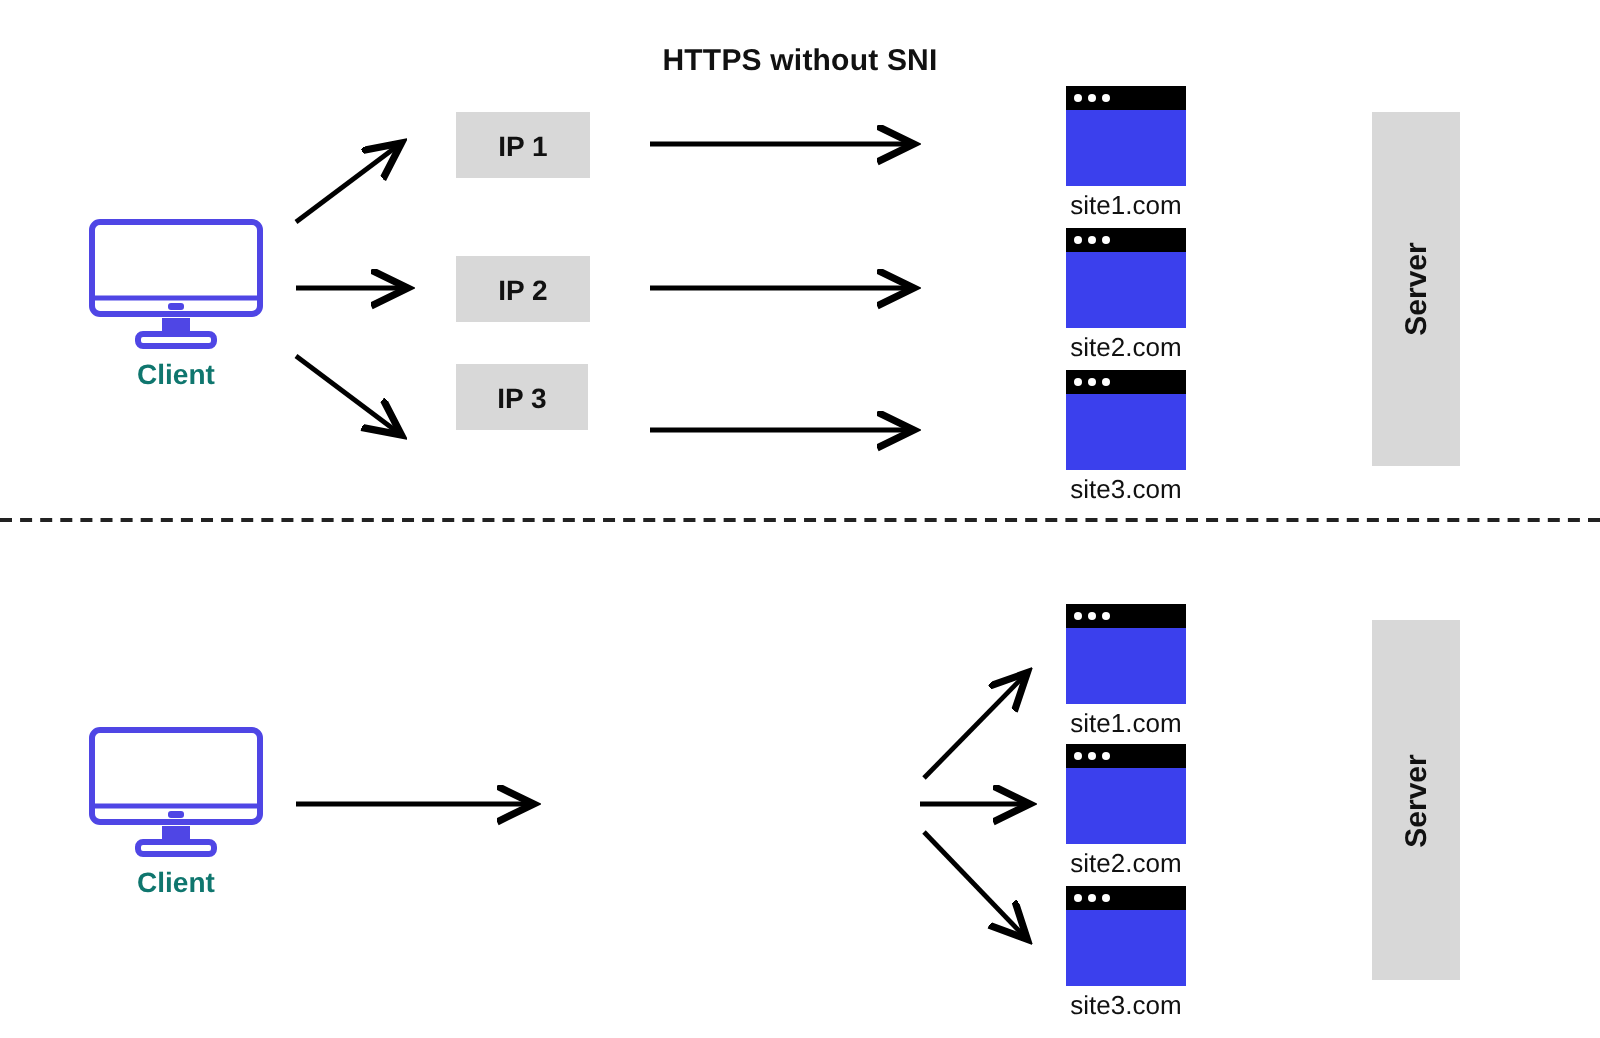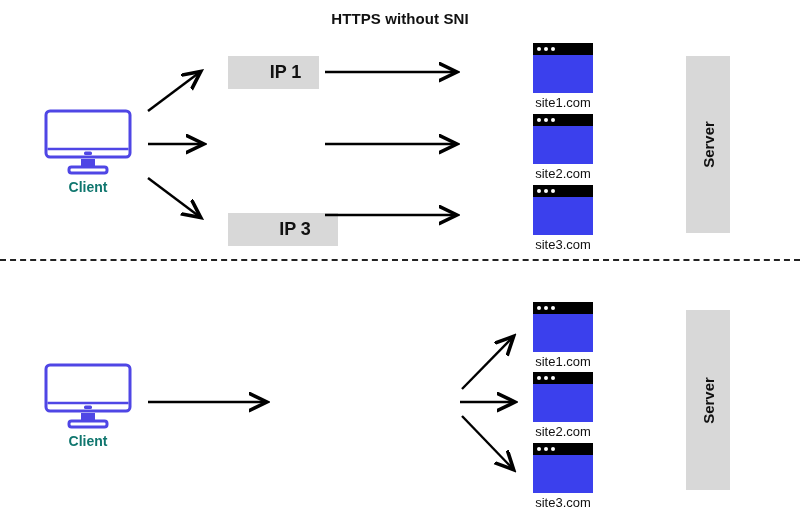--- a/index.html
+++ b/index.html
@@ -22,20 +22,21 @@
   }
   .section-title {
     position: absolute;
     width: 100%;
     left: 0;
     text-align: center;
     font-size: 15px;
     font-weight: bold;
     color: #111111;
     letter-spacing: 0.1px;
+    margin-top: 12px;
   }
   #title-top { top: 10px; }
   #title-bottom { top: 271px; }
 
   .divider {
     position: absolute;
     left: 0;
     top: 259px;
     width: 800px;
     height: 0;
@@ -56,24 +57,23 @@
   }
   .monitor { display: block; margin: 0 auto; }
 
   
   .gray-box {
     position: absolute;
     background: #d8d8d8;
     display: flex;
     align-items: center;
     justify-content: center;
-    font-size: 18px;
-    font-weight: bold;
-    color: #111111;
-    padding-left: 24px;
+    font-size: 14px;
+    font-weight: bold;
+    color: #111111;
   }
 
   
   .server-box {
     position: absolute;
     background: #d8d8d8;
     display: flex;
     align-items: center;
     justify-content: center;
   }
@@ -149,22 +149,23 @@
       <line x1="4.5" y1="41" x2="85.5" y2="41" stroke="#4f46e5" stroke-width="2.5"></line>
       <rect x="41" y="43.5" width="8" height="3.5" rx="1.5" fill="#4f46e5"></rect>
       <rect x="38" y="51" width="14" height="9" fill="#4f46e5"></rect>
       <rect x="26" y="59" width="38" height="6" rx="2.5" fill="#ffffff" stroke="#4f46e5" stroke-width="3"></rect>
     </svg>
     <div class="client-label">Client</div>
   </div>
 
   <div class="gray-box" style="left:228px; top:56px; width:67px; height:33px;">IP 1</div>
 
-
-  <div class="gray-box" style="left:228px; top:213px; width:86px; height:33px;">IP 3</div>
+  <div class="gray-box" style="left:228px; top:128px; width:67px; height:33px;">IP 2</div>
+
+  <div class="gray-box" style="left:228px; top:182px; width:66px; height:33px;">IP 3</div>
 
   <div class="site-group" style="left:518px; top:43px;">
     <div class="browser">
       <div class="browser-bar">
         <span class="dot"></span>
         <span class="dot"></span>
         <span class="dot"></span>
       </div>
     </div>
     <div class="site-label">site1.com</div>

